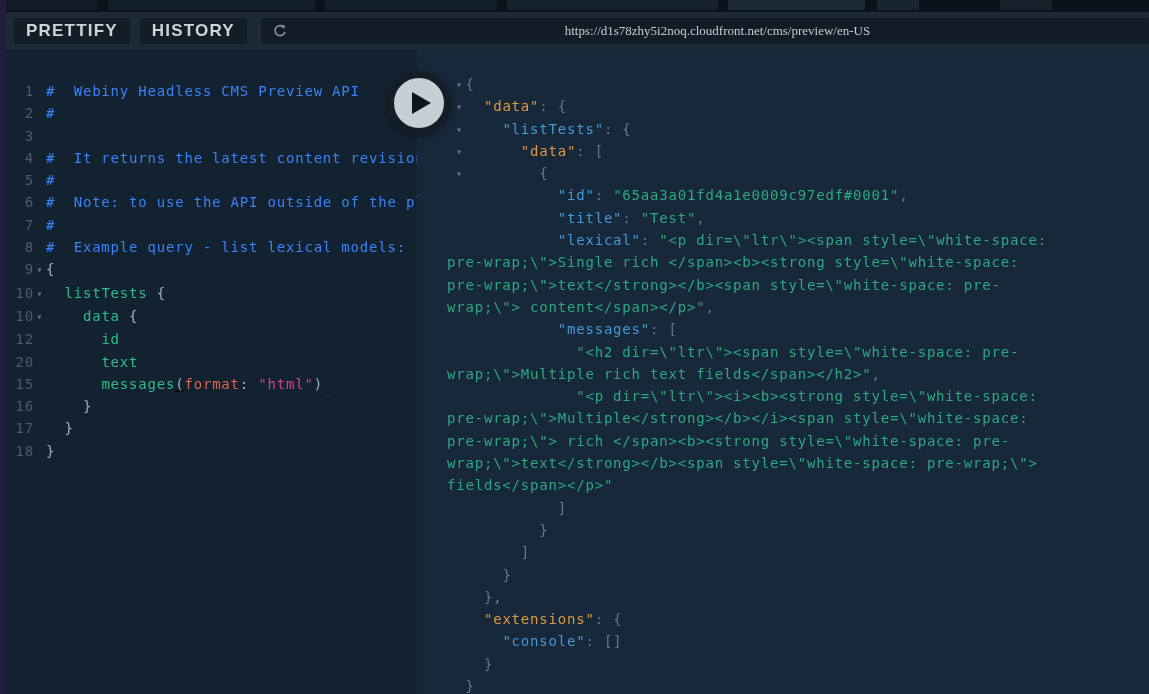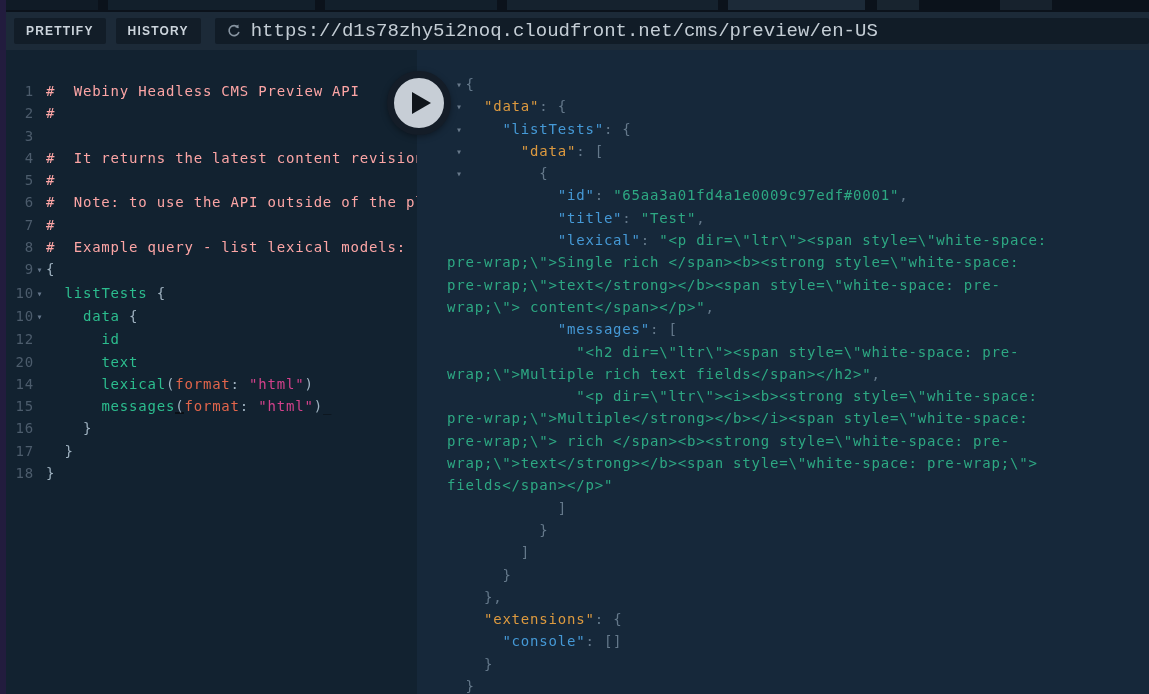--- a/index.html
+++ b/index.html
@@ -7,41 +7,41 @@
 
   
   .edge-strip { position:absolute; left:0; top:0; width:6px; height:694px; background:#221c3e; z-index:40; }
 
   
   .tab-strip { position:absolute; left:0; top:0; width:1149px; height:12px; background:#0b121b; }
   .tab-strip .tb { position:absolute; top:0; height:10px; }
 
   
   .toolbar { position:absolute; left:0; top:12px; width:1149px; height:38px; background:#1c2a38; display:flex; align-items:center; padding-left:14px; gap:10px; }
-  .tbtn { height:26px; padding:0 12px; background:#121d28; border:none; border-radius:2px; color:#ccd4dc; font-family:"Liberation Sans", sans-serif; font-size:12px; font-weight:bold; letter-spacing:1.2px; display:flex; align-items:center; cursor:pointer; }
+  .tbtn { height:26px; padding:0 12px; background:#121d28; border:none; border-radius:2px; color:#ccd4dc; font-family:"Liberation Sans", sans-serif; font-size:17px; font-weight:bold; letter-spacing:1.2px; display:flex; align-items:center; cursor:pointer; }
   .urlbar { flex:1; height:26px; margin-left:4px; background:#111c27; border-radius:2px; display:flex; align-items:center; gap:9px; padding:0 11px; }
   .urlbar svg { flex:0 0 auto; }
-  .urlbar input { flex:1; background:transparent; border:none; outline:none; color:#c4cdd5; font-size:19px; font-family:Liberation Mono, monospace; }
+  .urlbar input { flex:1; background:transparent; border:none; outline:none; color:#c4cdd5; font-size:13px; font-family:Liberation Serif, serif;text-align:center; }
 
   
   .code { font-family:"DejaVu Sans Mono", monospace; font-size:14px; line-height:22.3px; letter-spacing:0.8px; }
 
   .editor { position:absolute; left:6px; top:50px; width:411px; height:644px; background:#122230; overflow:hidden; padding-top:30px; }
   .erow { display:flex; white-space:pre; }
   .ln { display:inline-block; width:28px; text-align:right; color:#4c5c6c; flex:0 0 auto; }
   .efold { display:inline-block; width:12px; text-align:center; color:#65768a; font-size:10px; flex:0 0 auto; padding-top:1px; }
   .ecode { white-space:pre; }
 
   .result { position:absolute; left:417px; top:50px; width:732px; height:644px; background:#16283a; overflow:hidden; padding:23px 0 0 30px; }
   .rwrap { width:612px; position:relative; }
   .rrow { position:relative; white-space:pre-wrap; word-wrap:break-word; color:#64788a; }
   .rfold { position:absolute; left:9px; top:1px; width:10px; color:#68798a; font-size:10px; line-height:22.3px; }
 
   
-  .cm  { color:#fca5a5;text-align:center; }
+  .cm  { color:#3b82f6;text-align:center; }
   .pn  { color:#9fb2c0; }
   .pnu { color:#9fb2c0; box-shadow:inset 0 -2px 0 #0a0f15; }
   .fld { color:#2cbd8e;text-align:center; }
   .arg { color:#e2654b; }
   .str { color:#d2418a; }
   .cur { color:#0a0f15; }
   .ko  { color:#dd9a3f; }
   .kb  { color:#4599d6; }
   .gr  { color:#2da883; }
   .rp  { color:#64788a; }
@@ -83,21 +83,20 @@
       <div class="erow"><span class="ln">4</span><span class="efold"></span><span class="ecode"><span class="cm">#  It returns the latest content revision</span></span></div>
       <div class="erow"><span class="ln">5</span><span class="efold"></span><span class="ecode"><span class="cm">#</span></span></div>
       <div class="erow"><span class="ln">6</span><span class="efold"></span><span class="ecode"><span class="cm">#  Note: to use the API outside of the pl</span></span></div>
       <div class="erow"><span class="ln">7</span><span class="efold"></span><span class="ecode"><span class="cm">#</span></span></div>
       <div class="erow"><span class="ln">8</span><span class="efold"></span><span class="ecode"><span class="cm">#  Example query - list lexical models:</span></span></div>
       <div class="erow"><span class="ln">9</span><span class="efold">▾</span><span class="ecode"><span class="pn">{</span></span></div>
       <div class="erow"><span class="ln">10</span><span class="efold">▾</span><span class="ecode"><span class="pn">  </span><span class="fld">listTests</span><span class="pn"> {</span></span></div>
       <div class="erow"><span class="ln">10</span><span class="efold">▾</span><span class="ecode"><span class="pn">    </span><span class="fld">data</span><span class="pn"> {</span></span></div>
       <div class="erow"><span class="ln">12</span><span class="efold"></span><span class="ecode"><span class="pn">      </span><span class="fld">id</span></span></div>
       <div class="erow"><span class="ln">20</span><span class="efold"></span><span class="ecode"><span class="pn">      </span><span class="fld">text</span></span></div>
-      <div class="erow"><span class="ln">14</span><span class="efold"></span><span class="ecode"><span class="pn">      </span><span class="fld">lexical</span><span class="pn">(</span><span class="arg">format</span><span class="pn">: </span><span class="str">"html"</span><span class="pn">)</span></span></div>
       <div class="erow"><span class="ln">15</span><span class="efold"></span><span class="ecode"><span class="pn">      </span><span class="fld">messages</span><span class="pnu">(</span><span class="arg">format</span><span class="pn">: </span><span class="str">"html"</span><span class="pn">)</span><span class="cur">_</span></span></div>
       <div class="erow"><span class="ln">16</span><span class="efold"></span><span class="ecode"><span class="pn">    }</span></span></div>
       <div class="erow"><span class="ln">17</span><span class="efold"></span><span class="ecode"><span class="pn">  }</span></span></div>
       <div class="erow"><span class="ln">18</span><span class="efold"></span><span class="ecode"><span class="pn">}</span></span></div>
     </div>
 </div>
 
 <div class="playbtn">
   <div class="play-tri"></div>
 </div>

